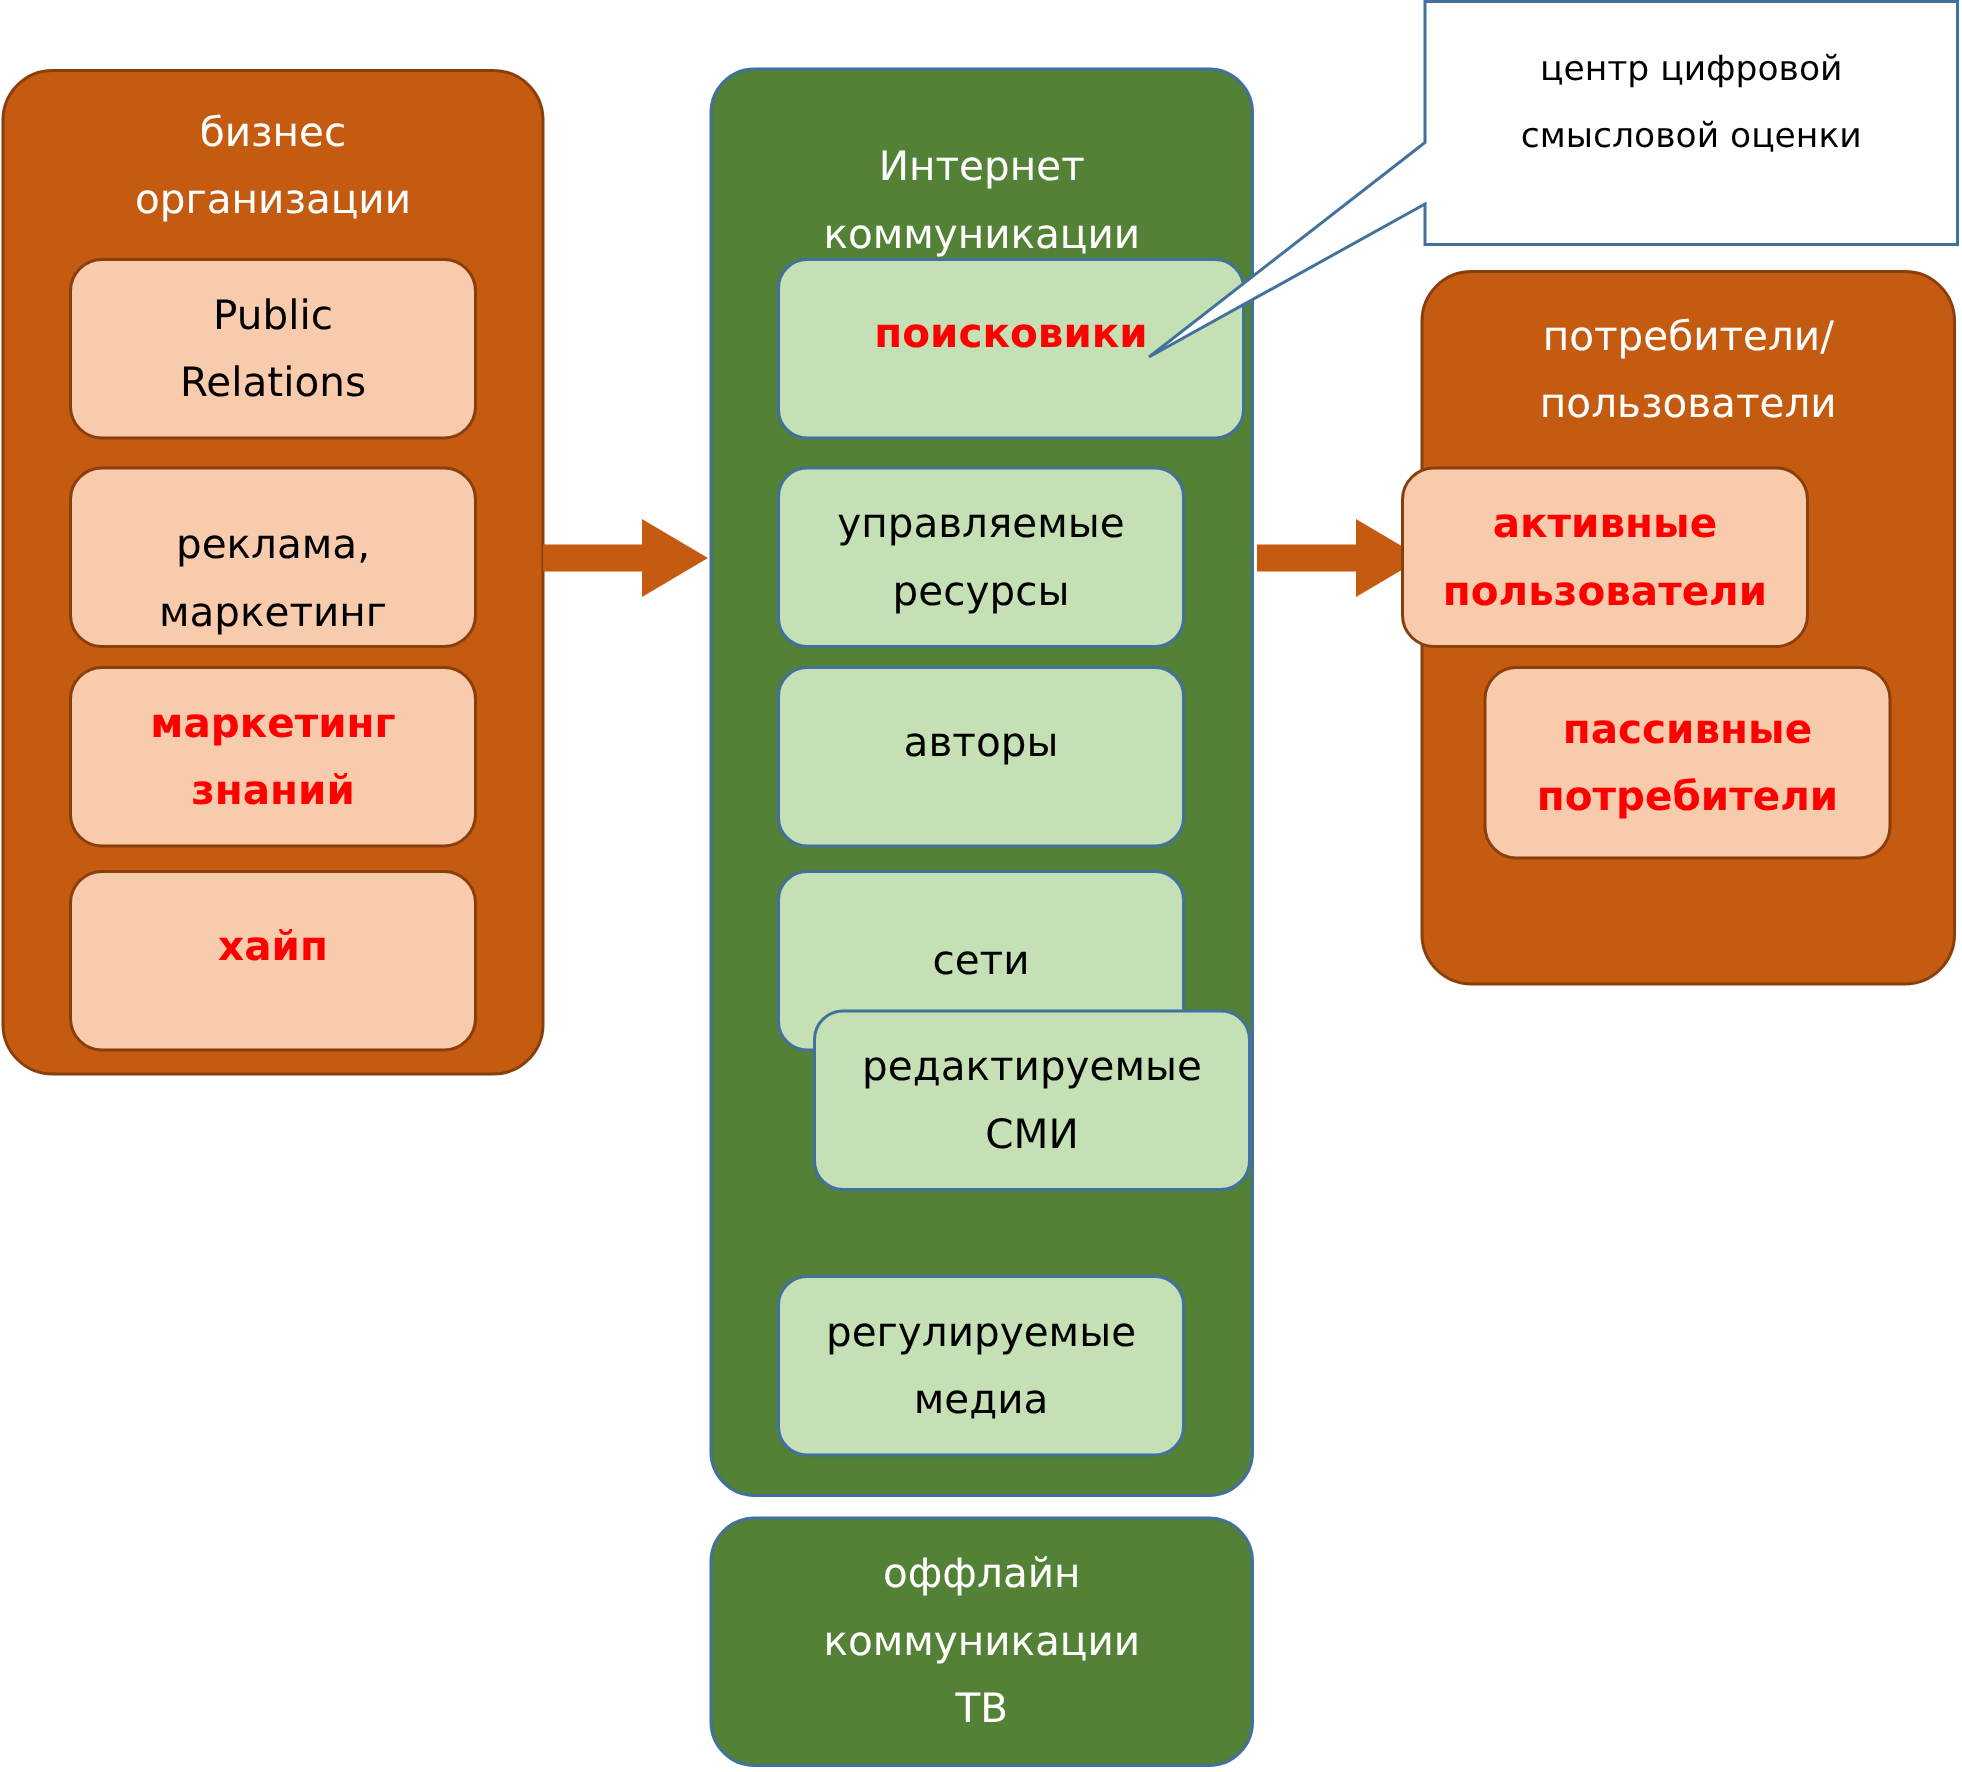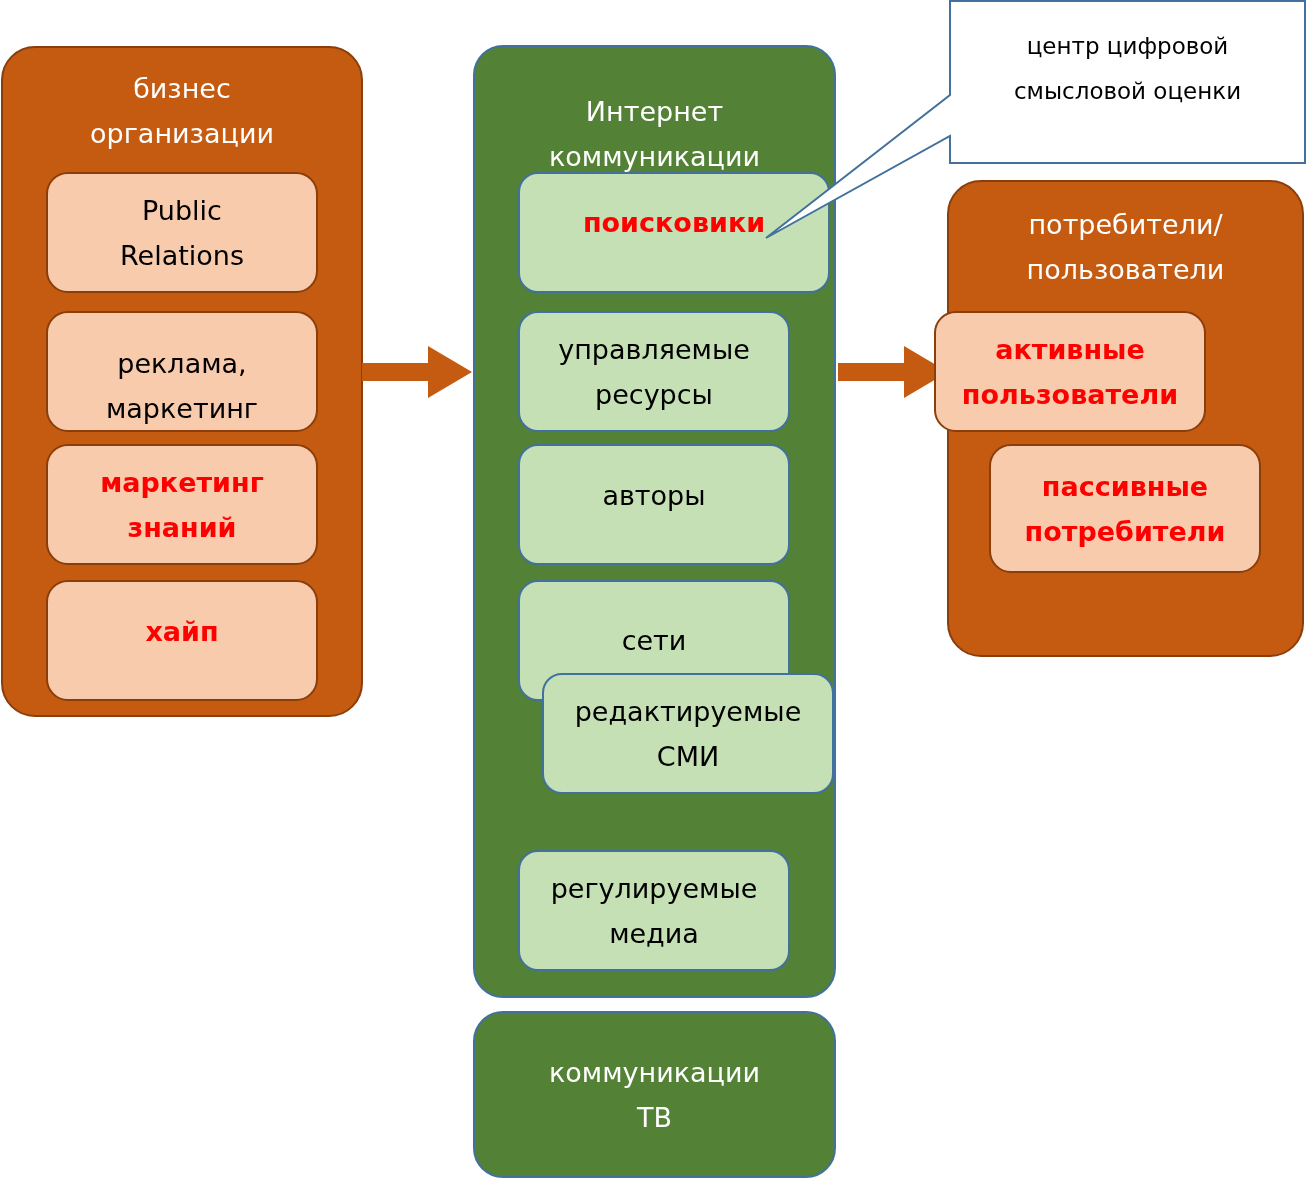--- a/index.html
+++ b/index.html
@@ -85,20 +85,21 @@
 </div>
 <div class="abs inner-green" style="left:518px; top:850px; width:272px; height:121px;">
   <div>
       <div>регулируемые</div>
       <div>медиа</div>
     </div>
 </div>
 
 <div class="abs outer-green" style="left:473px; top:1011px; width:363px; height:167px; display:flex; align-items:center; justify-content:center;">
   <div class="header">
+    <div>оффлайн</div>
     <div>коммуникации</div>
     <div>ТВ</div>
   </div>
 </div>
 
 <svg class="abs" style="left:838px; top:344px;" width="112" height="56" viewBox="0 0 112 56">
   <polygon points="0,19 66,19 66,2 110,28 66,54 66,37 0,37" fill="#c55a11"></polygon>
 </svg>
 
 <div class="abs outer-orange" style="left:947px; top:180px; width:357px; height:477px;">

